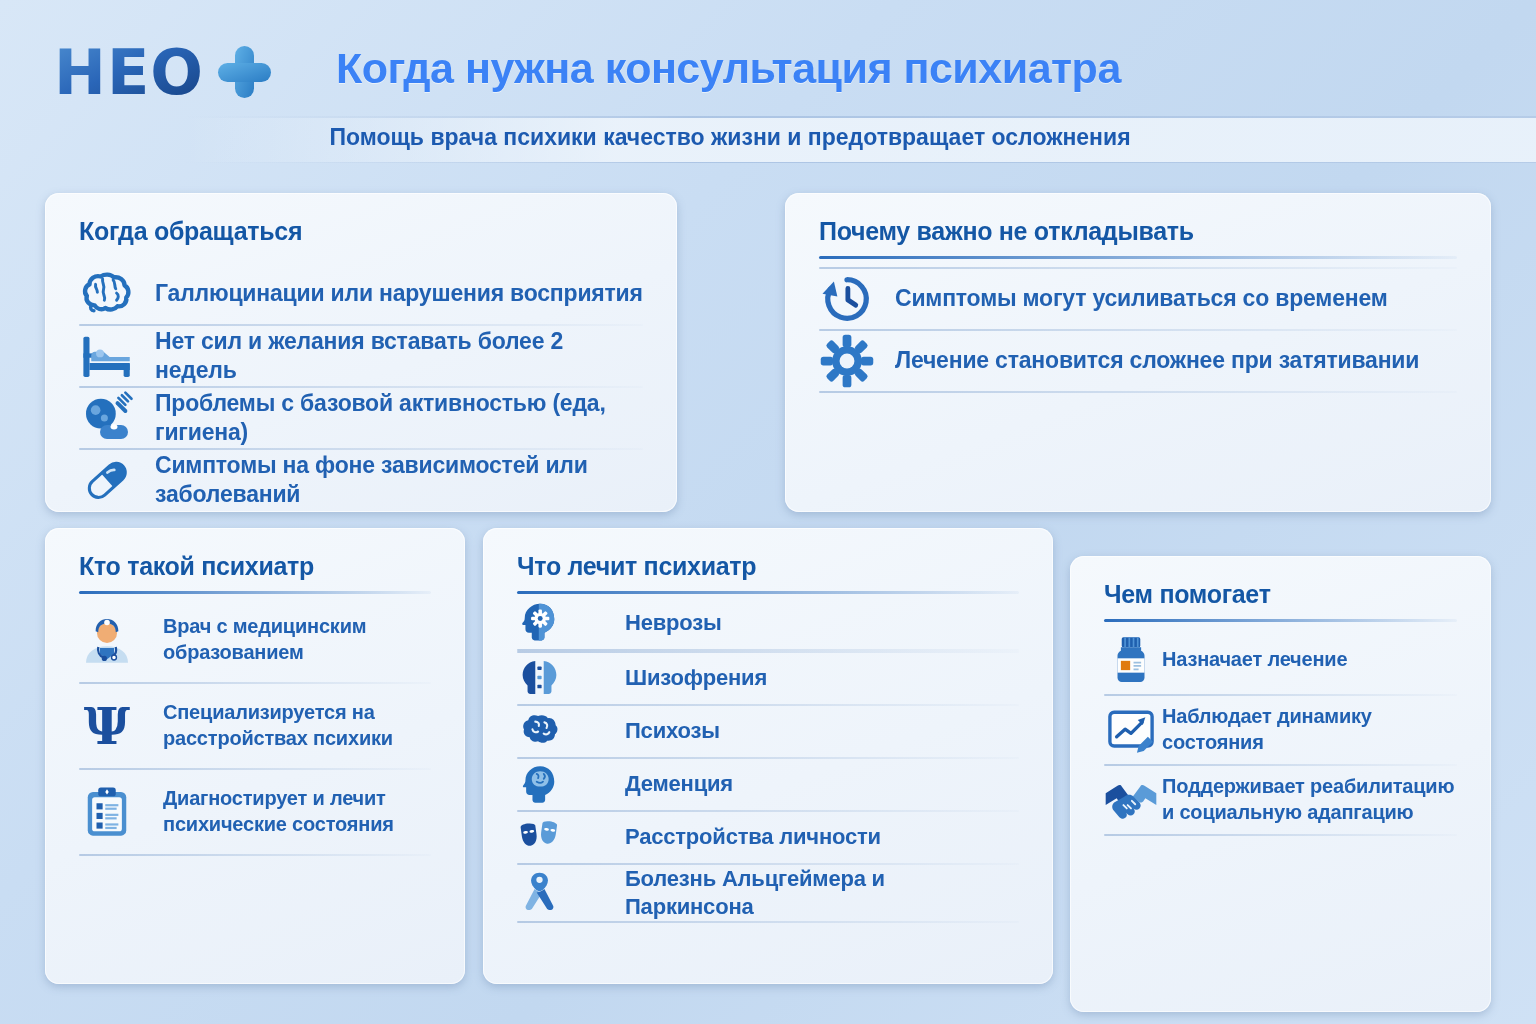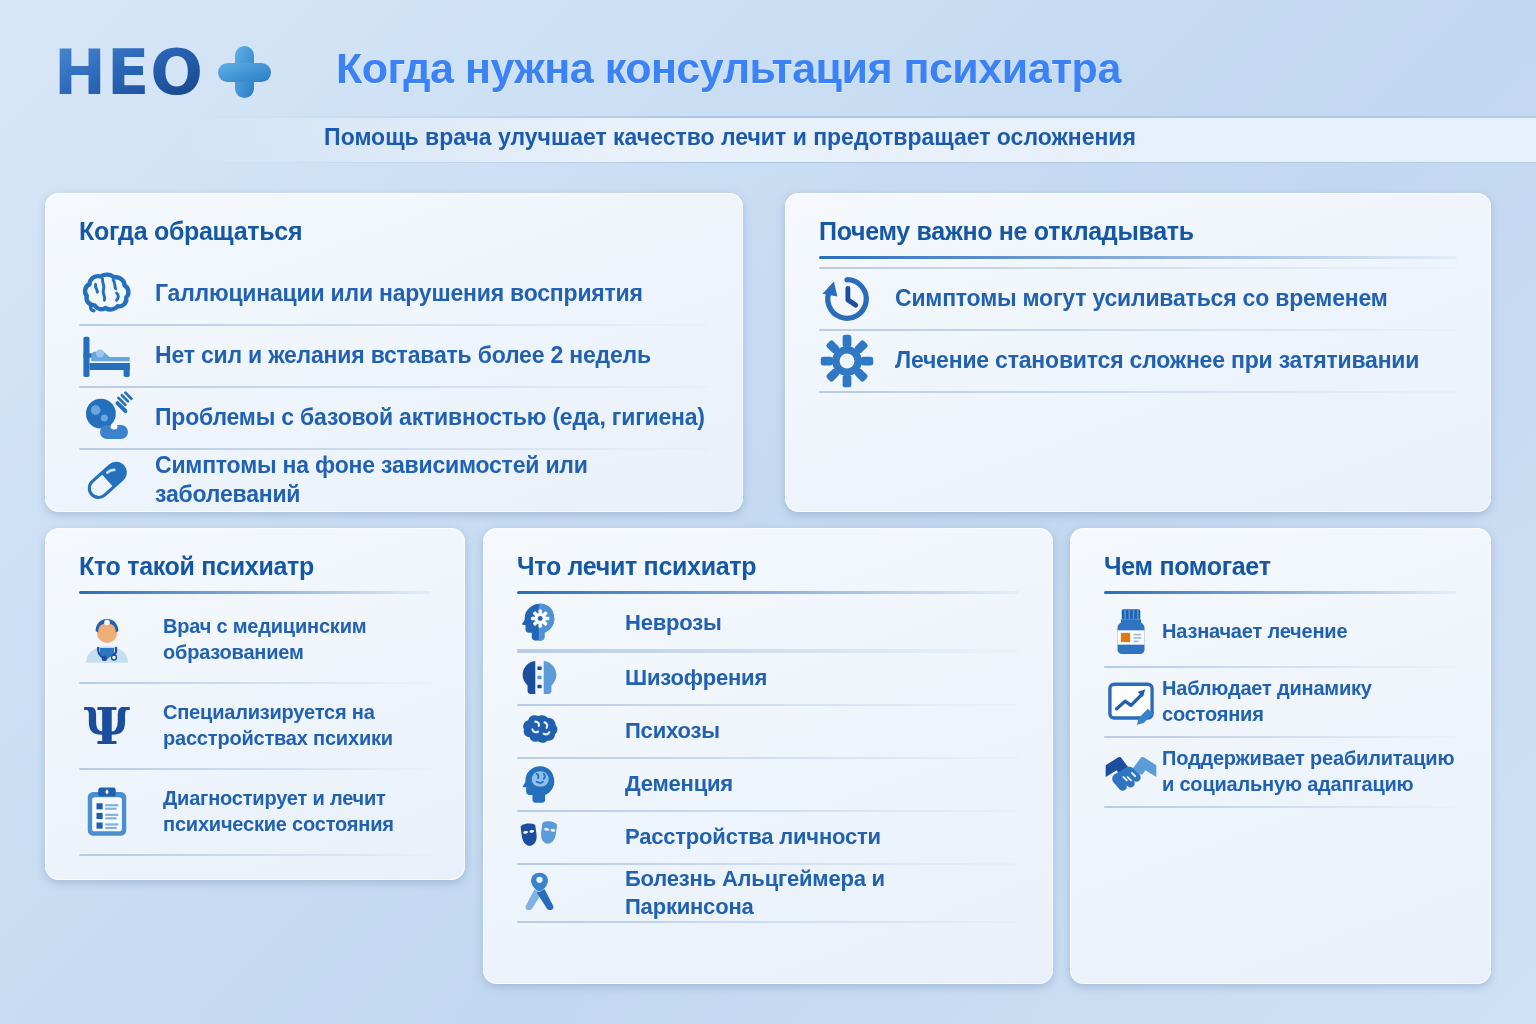--- a/index.html
+++ b/index.html
@@ -31,25 +31,25 @@
     font-size:23px;font-weight:bold;color:#1c5ab0;
   }
   
   .card{
     position:absolute;border-radius:14px;
     background:linear-gradient(160deg,#f5f9fd 0%,#eef4fb 55%,#e9f0f9 100%);
     box-shadow:0 3px 9px rgba(96,126,166,.35),inset 0 0 0 1px rgba(255,255,255,.65);
     padding:24px 34px 18px 34px;box-sizing:border-box;
     display:flex;flex-direction:column;
   }
-  .card-when  {left:45px;  top:193px;width:698px;height:319px;}
+  .card-when  {left:45px;  top:193px;width:632px;height:319px;}
   .card-why   {left:785px; top:193px;width:706px;height:319px;justify-content:center;}
-  .card-who   {left:45px;  top:528px;width:420px;height:352px;}
+  .card-who   {left:45px;  top:528px;width:420px;height:456px;}
   .card-treats{left:483px; top:528px;width:570px;height:456px;border-radius:14px;}
-  .card-helps {left:1070px;top:528px;width:421px;height:456px;}
+  .card-helps {left:1070px;top:556px;width:421px;height:456px;}
   .card h2{
     margin:0;font-size:25px;font-weight:bold;color:#1457a5;letter-spacing:-0.3px;
   }
   .rule{
     height:2.5px;margin:10px 0 4px 0;border-radius:2px;
     background:linear-gradient(to right,#2a6cbc,rgba(42,108,188,.05));
   }
   .list{display:flex;flex-direction:column;flex:1;}
   .row{display:flex;align-items:center;}
   .divider{
@@ -92,21 +92,21 @@
     </defs>
     <text x="0" y="58" font-family="DejaVu Sans, sans-serif" font-weight="bold" font-size="62" letter-spacing="1" fill="url(#lgA)">НЕО</text>
     <g fill="url(#lgB)">
       <rect x="181" y="10" width="19" height="52" rx="9.5"></rect>
       <rect x="164" y="27" width="53" height="19" rx="9.5"></rect>
     </g>
   </svg>
 </div>
 <div class="page-title">Когда нужна консультация психиатра</div>
 <div class="subtitle-band"></div>
-<div class="subtitle">Помощь врача улучшает качество лечит и предотвращает осложнения</div>
+<div class="subtitle">Помощь врача психики качество жизни и предотвращает осложнения</div>
 
 <section class="card card-when">
   <h2>Когда обращаться</h2>
   <div class="rule"></div>
   <div class="list">
     <div class="row">
       <span class="ic">
         <svg viewBox="0 0 64 64" width="56" height="56">
           <path d="M25 12c-7-2-13 3-13 9-5 2-7 9-3 13-2 6 3 11 9 11 2 4 8 6 12 3 5 3 11 2 14-2 6 1 11-4 10-10 4-4 3-11-2-14 0-6-6-10-12-9-4-4-11-4-15-1z" fill="none" stroke="#2470bd" stroke-width="5" stroke-linejoin="round"></path>
           <path d="M27 15c-1 5 3 7 1 12s3 8 1 12m10-23c3 3 1 7 3 10M19 21c-1 4 2 5 2 9m22 1c3 2 2 6 0 8" stroke="#2470bd" stroke-width="3.4" fill="none" stroke-linecap="round"></path>

